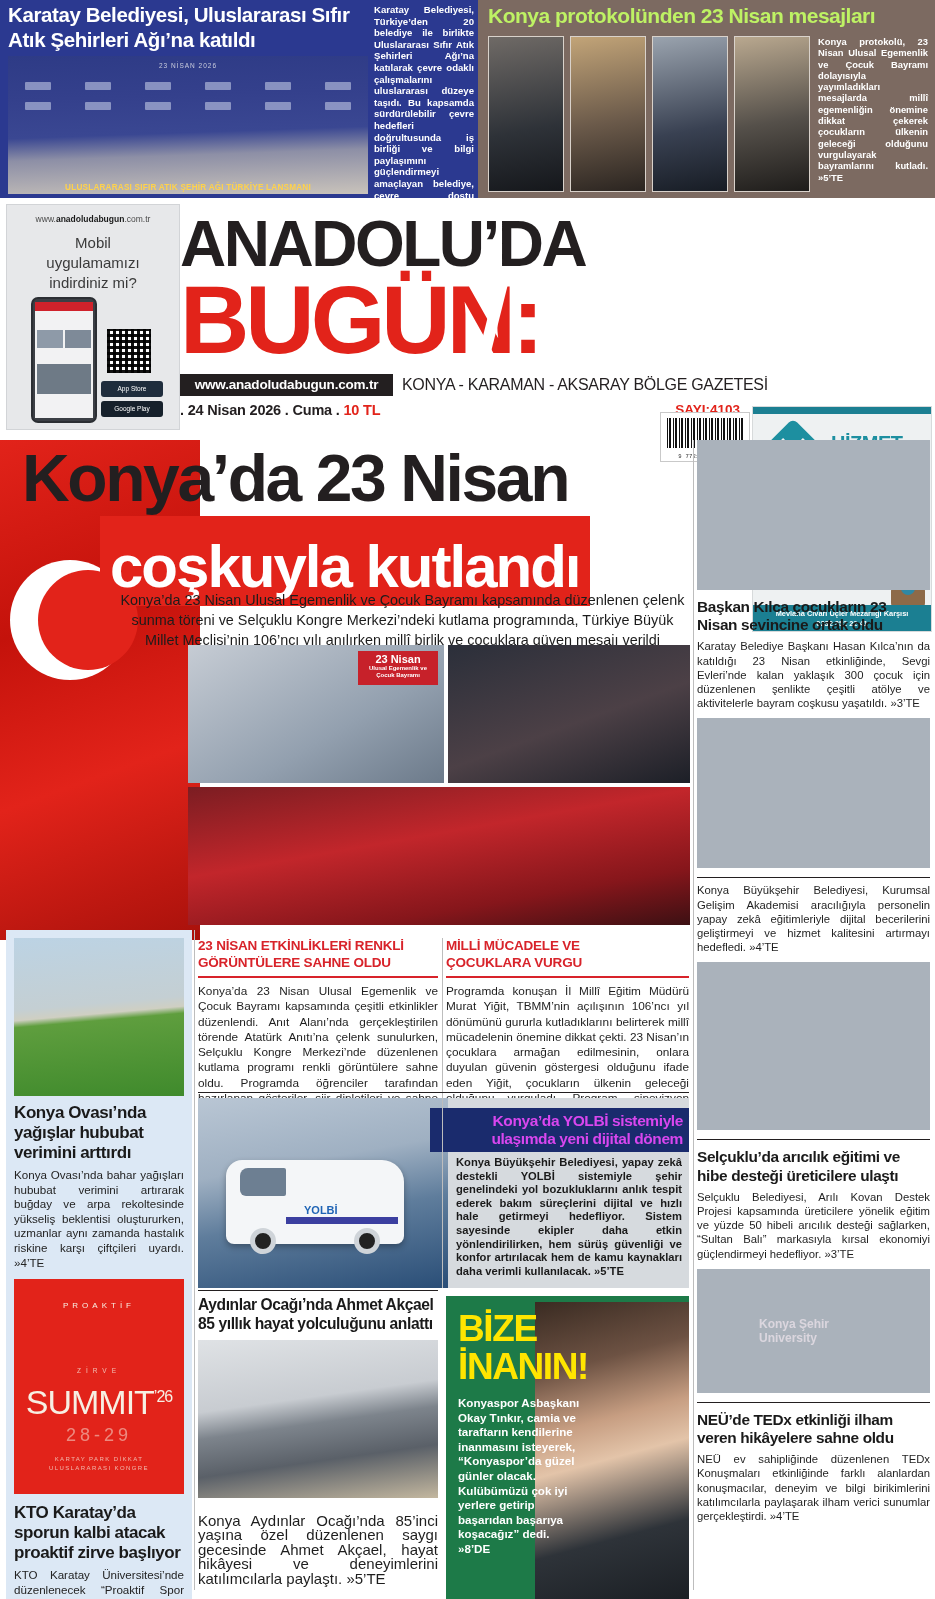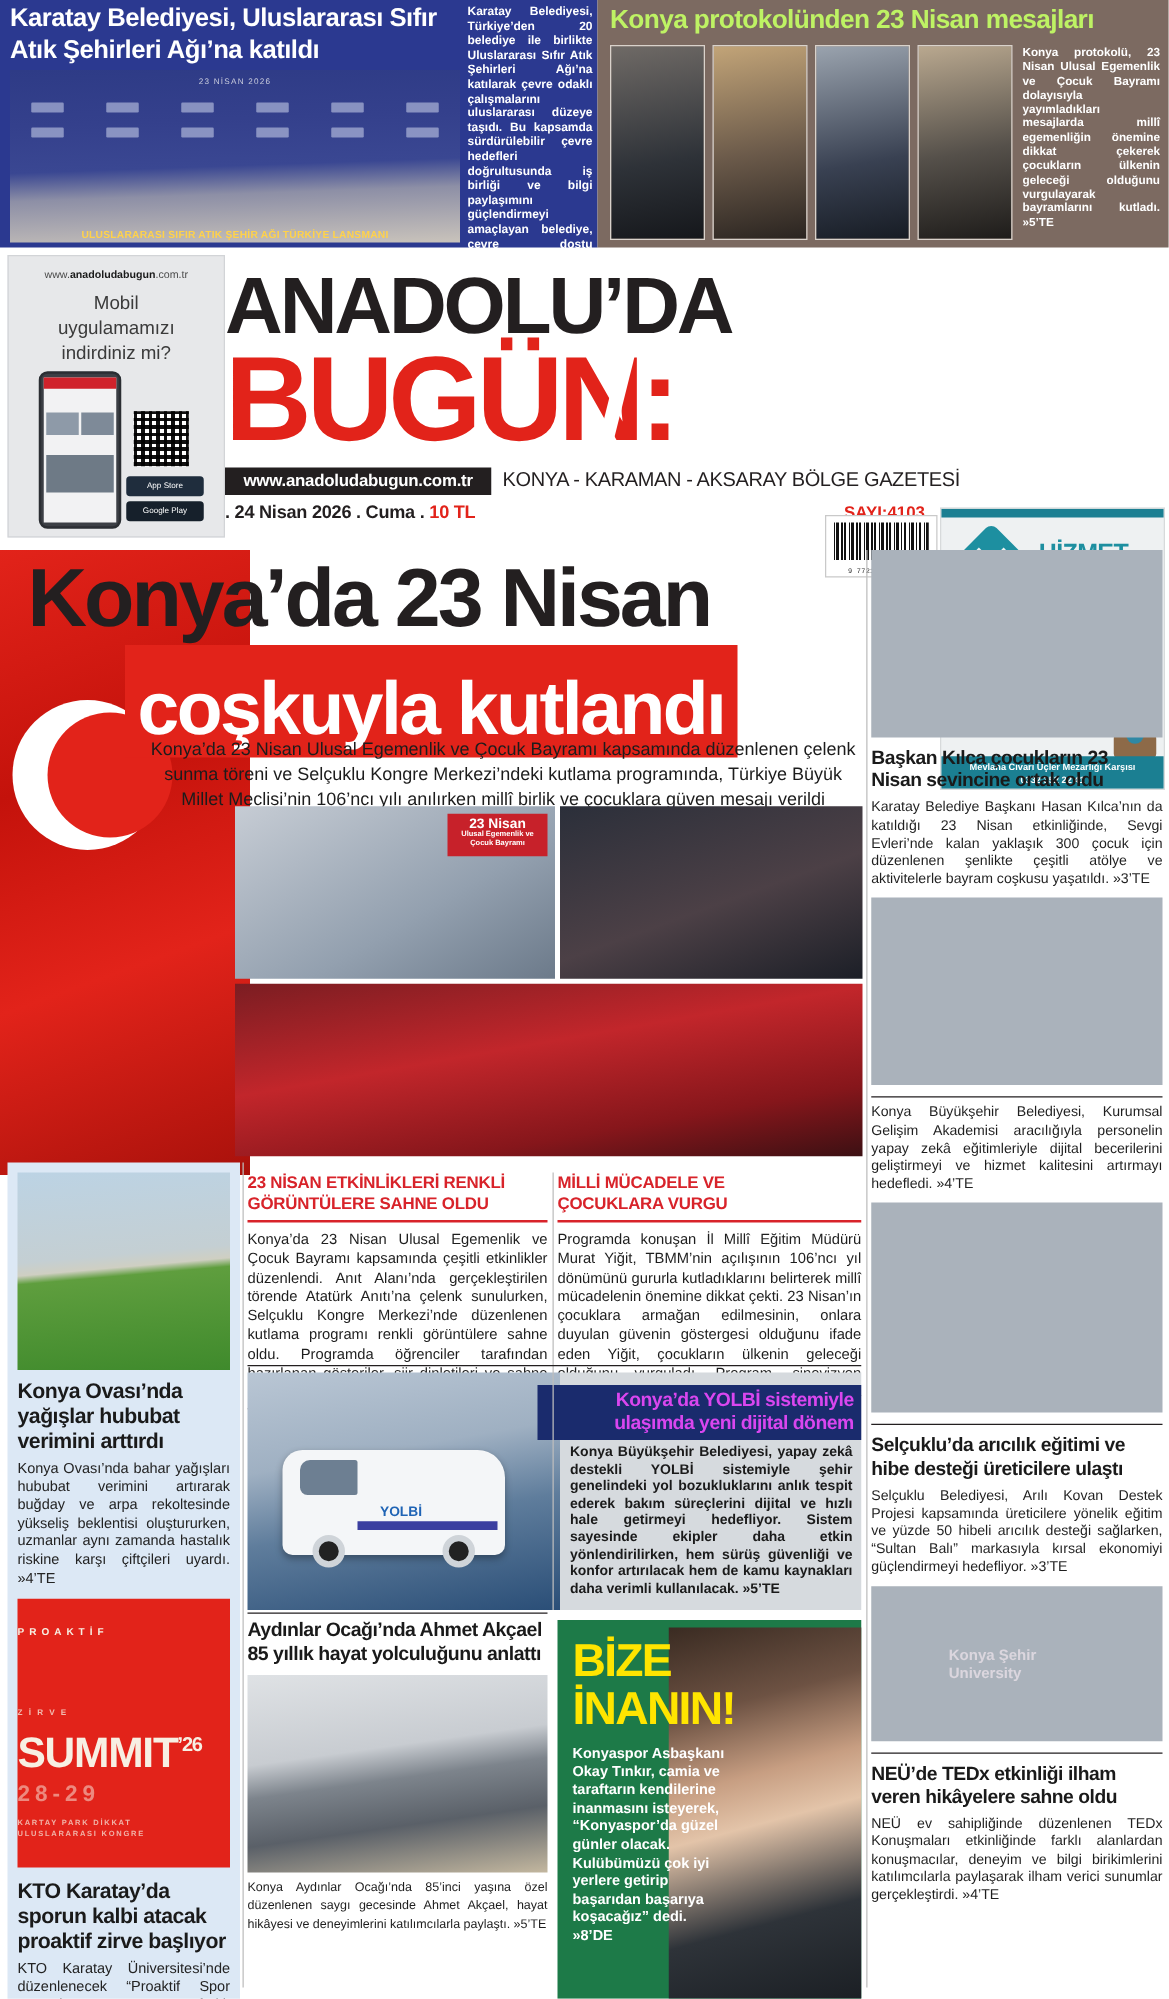--- a/index.html
+++ b/index.html
@@ -92,21 +92,21 @@
   .vline{position:absolute;width:1px;background:#bdbdbd;}
   .hline{position:absolute;height:1px;background:#231f20;}
 
   
   #c1{position:absolute;left:6px;top:930px;width:186px;}
   #c1 .card{background:#dce8f5;padding:8px;box-sizing:border-box;}
   #c1 .ph{width:100%;height:158px;background:linear-gradient(175deg,#bcd3e4 0%,#c4cfd3 42%,#cfcfc2 48%,#5f9e3e 52%,#3f8a2c 100%);}
   #c1 .hd{font-size:17px;font-weight:bold;color:#1a1a1a;line-height:20px;letter-spacing:-.4px;margin-top:7px;}
   #c1 .bd{font-size:11.6px;line-height:14.6px;color:#232323;margin-top:5px;text-align:justify;}
   #c1-ad{width:100%;height:215px;background:#e2231a;margin-top:9px;position:relative;overflow:hidden;}
-  #c1-ad .k{position:absolute;left:0;right:0;color:#f7efe3;font-weight:bold;}
+  #c1-ad .k{position:absolute;left:0;right:0;text-align:center;color:#f7efe3;font-weight:normal;}
   #c1-ad .k1{top:22px;font-size:8px;letter-spacing:4px;}
   #c1-ad .k2{top:34px;font-size:44px;letter-spacing:-1px;line-height:46px;}
   #c1-ad .k3{top:88px;font-size:6.5px;letter-spacing:5px;opacity:.75;}
   #c1-ad .k4{top:100px;font-size:34px;letter-spacing:-1px;line-height:36px;}
   #c1-ad .k5{top:146px;font-size:18px;letter-spacing:4px;opacity:.5;}
   #c1-ad .k6{top:176px;font-size:6px;letter-spacing:1.4px;opacity:.7;line-height:9px;}
   #c1-ad .sup{font-size:16px;vertical-align:super;}
   #c1 .hd2{font-size:17px;font-weight:bold;color:#1a1a1a;line-height:20px;letter-spacing:-.4px;margin-top:9px;}
 
   
@@ -127,21 +127,21 @@
   #yolbi .van .w1{left:24px;} #yolbi .van .w2{left:128px;}
   #yolbi .box{position:absolute;left:250px;top:0;width:241px;height:190px;background:#d6dade;}
   #yolbi .ttl{position:absolute;left:232px;top:10px;width:259px;background:#1a2b6d;padding:4px 6px;box-sizing:border-box;}
   #yolbi .ttl div{color:#d946ef;font-size:15.5px;font-weight:bold;line-height:18px;letter-spacing:-.4px;text-align:right;}
   #yolbi .bd{position:absolute;left:258px;top:58px;width:226px;font-size:11.2px;line-height:13.6px;font-weight:bold;color:#1a1a1a;text-align:justify;}
 
   
   #c4{position:absolute;left:198px;top:1296px;width:240px;}
   #c4 .hd{font-size:15.6px;font-weight:bold;line-height:18.5px;letter-spacing:-.4px;color:#1a1a1a;}
   #c4 .ph{width:100%;height:158px;margin-top:7px;background:linear-gradient(172deg,#dfe2e5 0%,#c8ccd1 38%,#7d848c 52%,#5a6068 72%,#c3b79f 100%);}
-  #c4 .bd{font-size:10px;line-height:14.4px;margin-top:6px;text-align:justify;color:#1e1e1e;}
+  #c4 .bd{font-size:15px;line-height:14.4px;margin-top:16px;text-align:justify;color:#1e1e1e;}
 
   
   #c5{position:absolute;left:446px;top:1296px;width:243px;height:303px;background:#1d7a48;overflow:hidden;}
   #c5 .face{position:absolute;right:-6px;top:6px;width:160px;height:297px;background:linear-gradient(165deg,#3a2b22 0%,#6d5243 22%,#c79e82 40%,#e3c4a9 52%,#2e3339 76%,#1b1f24 100%);}
   #c5 .t1{position:absolute;left:12px;top:14px;font-size:37px;font-weight:bold;color:#ffe500;line-height:37px;letter-spacing:-1.4px;}
   #c5 .t2{position:absolute;left:12px;top:52px;font-size:37px;font-weight:bold;color:#ffe500;line-height:37px;letter-spacing:-1.4px;}
   #c5 .bd{position:absolute;left:12px;top:100px;width:126px;font-size:11.6px;line-height:14.6px;font-weight:bold;color:#fff;}
 
   
   #c6{position:absolute;left:697px;top:440px;width:233px;}

